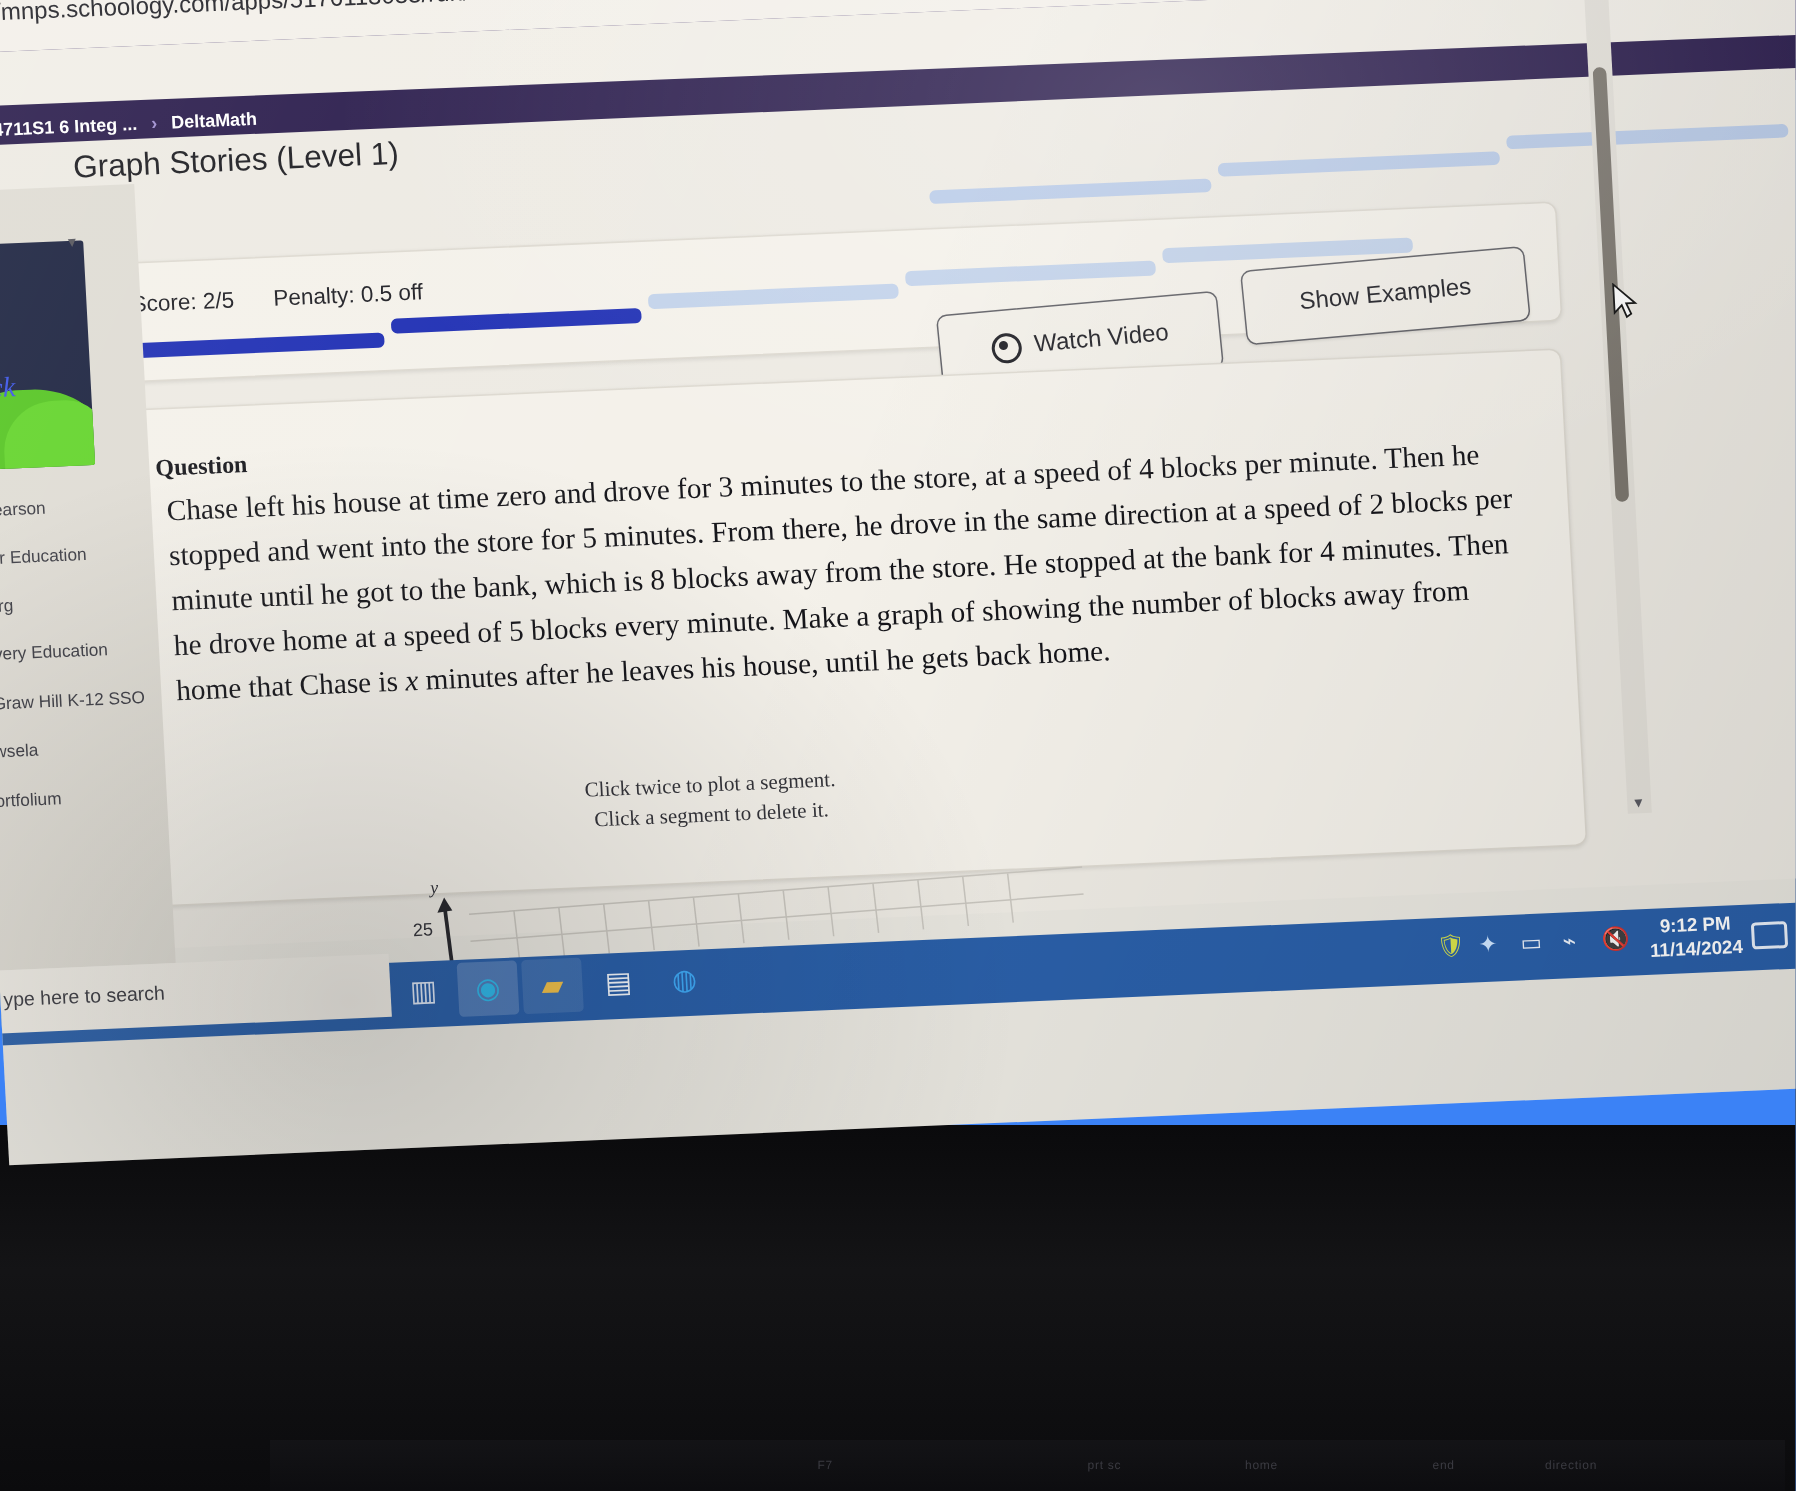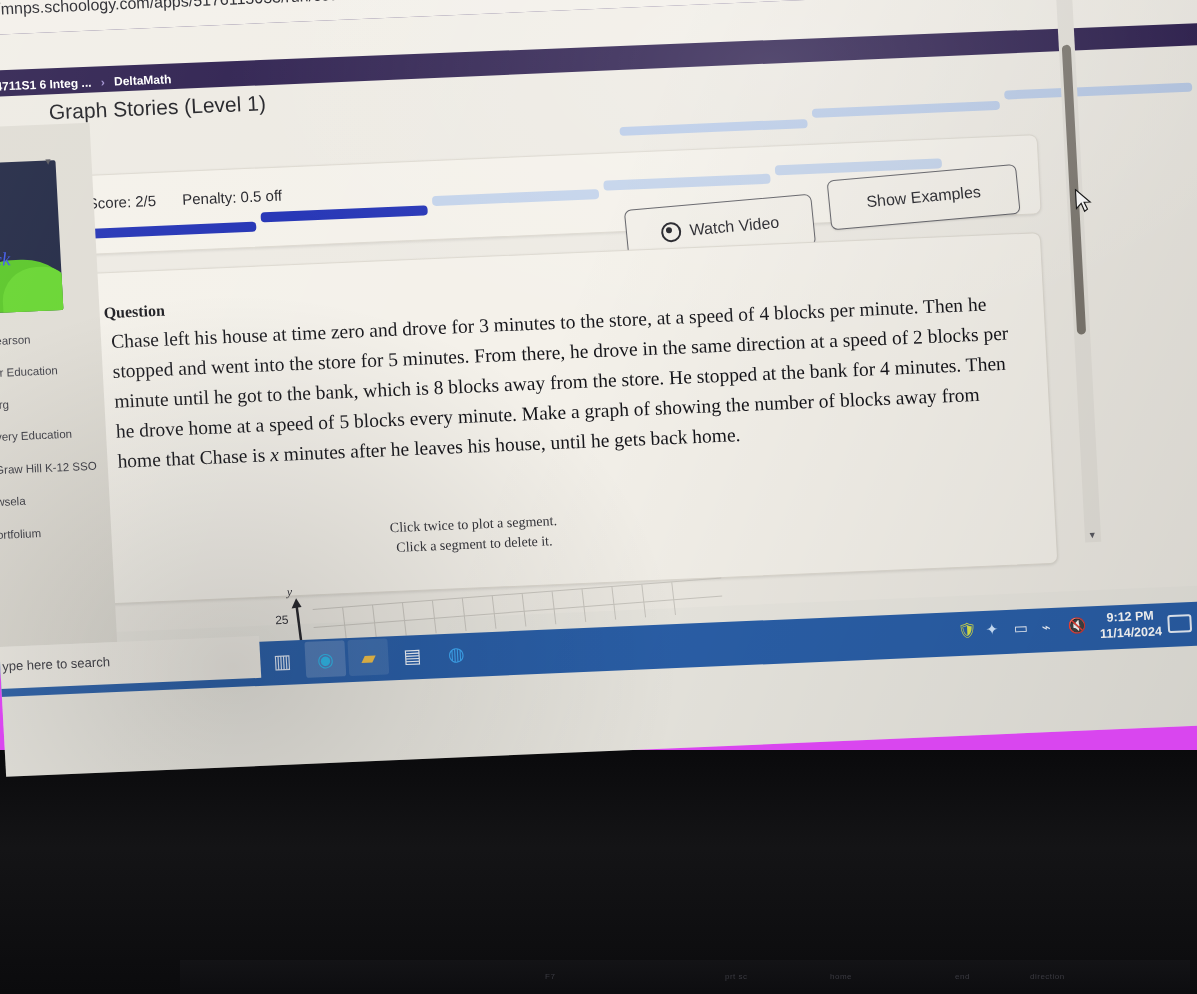--- a/index.html
+++ b/index.html
@@ -1,19 +1,19 @@
 <!DOCTYPE html>
 <html><head>
 <meta charset="utf-8">
 <style>
   html,body{margin:0;padding:0;background:#000;}
   body{width:1197px;height:994px;overflow:hidden;font-family:"Liberation Sans",sans-serif;}
 
   
-  #photo{position:absolute;inset:0;background:#d946ef;overflow:hidden;}
+  #photo{position:absolute;inset:0;background:#3b82f6;overflow:hidden;}
   #bezel-glow{position:absolute;left:0;top:750px;width:1197px;height:244px;
     background:linear-gradient(180deg,#0a0a0c 0%,#141416 40%,#0b0b0d 100%);}
   #bezel-keys{position:absolute;left:180px;top:960px;width:1010px;height:34px;
     background:linear-gradient(180deg,#141417,#0d0d10);opacity:.9;}
   .keycap{position:absolute;top:972px;color:#3b3b42;font-size:8px;letter-spacing:.5px;}
 
   
   #screen-wrap{position:absolute;left:-38px;top:-52px;width:1290px;height:830px;
     transform:rotate(-3.05deg) skewY(0.6deg) ;transform-origin:0 0;}
   #screen{position:absolute;left:0;top:0;width:1290px;height:830px;

